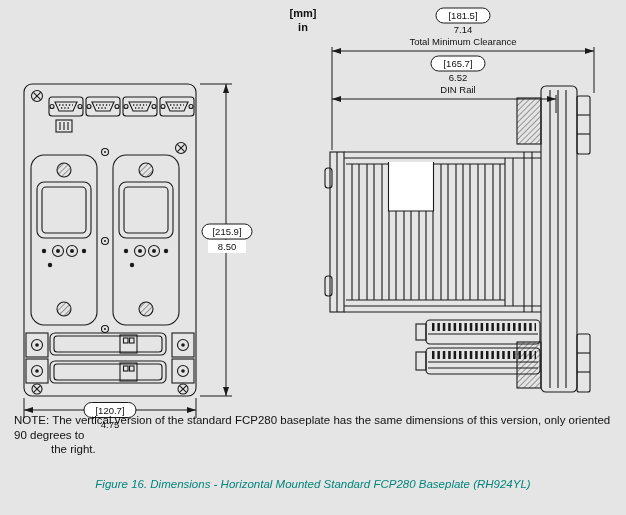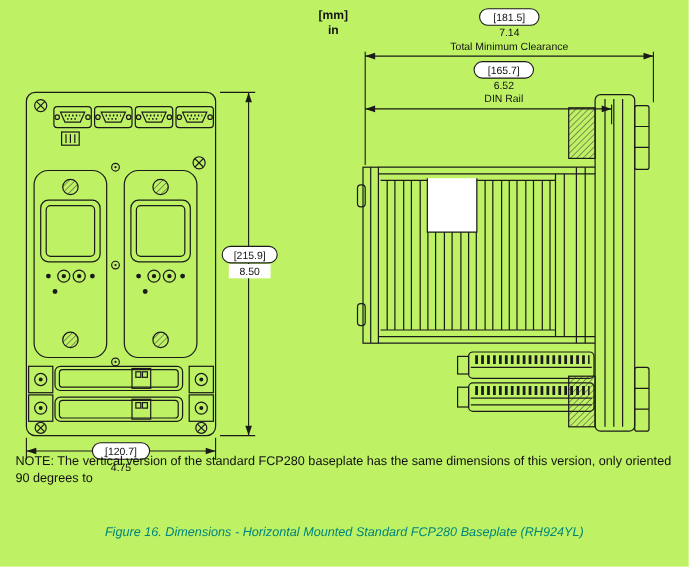--- a/index.html
+++ b/index.html
@@ -1,18 +1,18 @@
 <!DOCTYPE html>
 <html><head>
 <meta charset="utf-8">
 <style>
   * { margin:0; padding:0; box-sizing:border-box; }
   html,body { width:626px; height:515px; background:#fff; }
   body { font-family:"Liberation Sans", sans-serif; position:relative; overflow:hidden; }
-  .page { position:absolute; inset:0; background:#bef264; }
+  .page { position:absolute; inset:0; background:#e5e5e5; }
   svg { position:absolute; top:0; left:0; display:block; }
   text.dim { font-size:9.5px; fill:#111; text-anchor:middle; font-family:"Liberation Sans", sans-serif; }
   text.units { font-size:11px; font-weight:bold; }
   .note { position:absolute; top:413px; left:14px; width:604px; font-size:11.5px; color:#111; line-height:1.28; }
   .note .indent { margin-left:37px; }
   .caption { position:absolute; top:478px; left:0; width:626px; text-align:center; font-style:italic; font-size:11.5px; color:#00857c; }
 </style>
 </head>
 <body>
 
@@ -252,16 +252,17 @@
       <polygon points="196,410 187,407 187,413" fill="#1a1a1a" stroke="none"></polygon>
       <rect x="84" y="402.5" width="52" height="15" rx="7.5" fill="#fff"></rect>
       <text class="dim" x="110" y="413.5" stroke="none" fill="#111">[120.7]</text>
       <text class="dim" x="110" y="428" stroke="none" fill="#111">4.75</text>
     </g>
   </g>
 </svg>
 
   <div class="note">
     <div>NOTE: The vertical version of the standard FCP280 baseplate has the same dimensions of this version, only oriented 90 degrees to</div>
+    <div class="indent">the right.</div>
   </div>
   <div class="caption">Figure 16. Dimensions - Horizontal Mounted Standard FCP280 Baseplate (RH924YL)</div>
 
 </div>
 
 </body></html>

